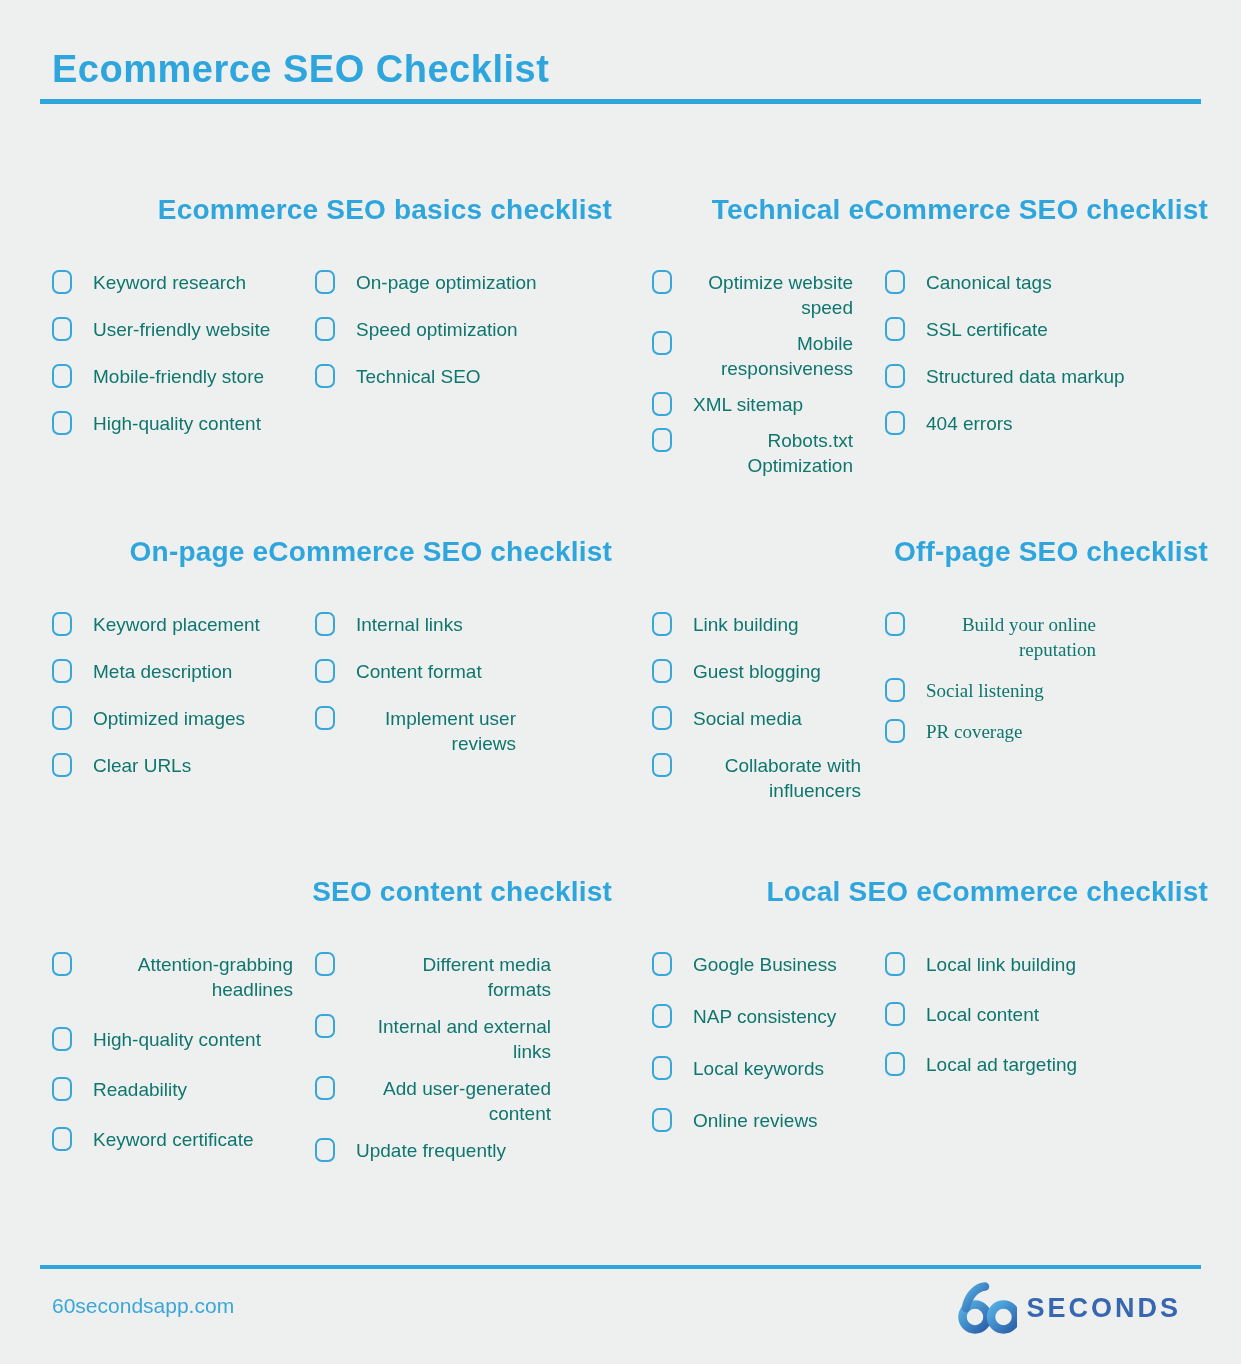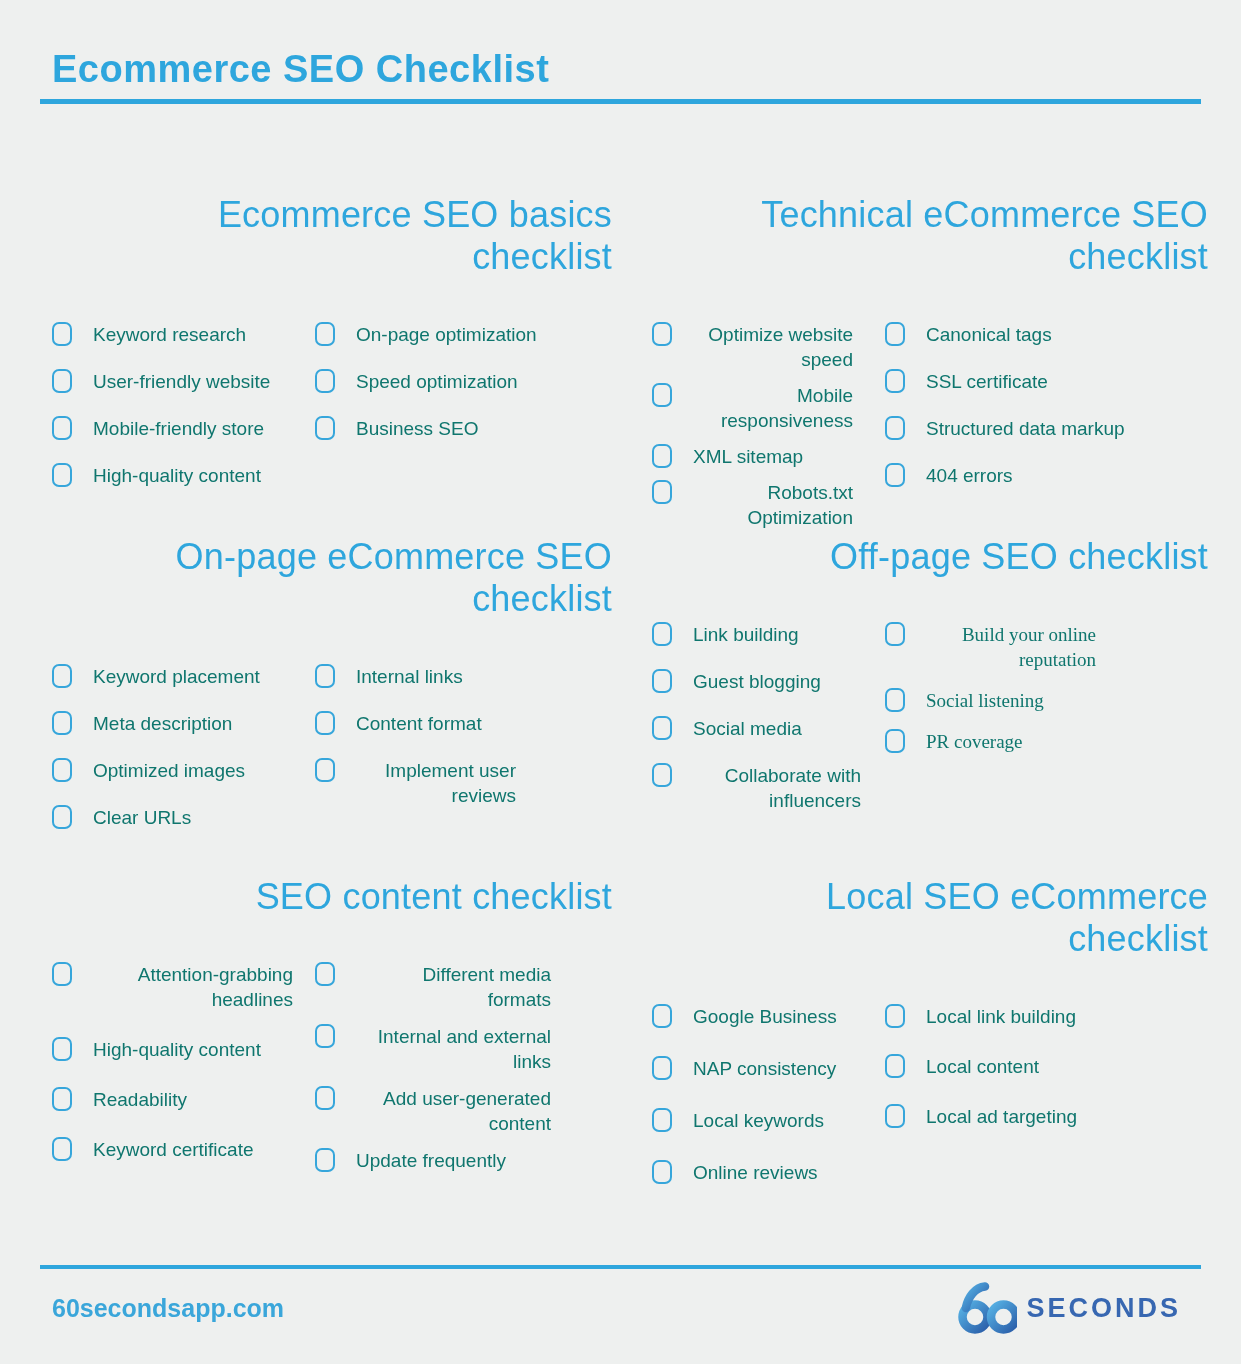--- a/index.html
+++ b/index.html
@@ -19,21 +19,21 @@
     position:absolute;left:40px;top:99px;width:1161px;height:5px;background:#2ea6dd;
   }
   .sec{position:absolute;}
   .sec-basics   {left:52px; top:194px; width:560px;}
   .sec-technical{left:652px;top:194px; width:556px;}
   .sec-onpage   {left:52px; top:536px; width:560px;}
   .sec-offpage  {left:652px;top:536px; width:556px;}
   .sec-content  {left:52px; top:876px; width:560px;}
   .sec-local    {left:652px;top:876px; width:556px;}
   .sec h2{
-    margin:0 0 0 21px;font-size:36px;font-weight:normal;color:#2ea6dd;letter-spacing:.2px;
+    margin:0 0 0 21px;font-size:28px;font-weight:bold;color:#2ea6dd;letter-spacing:.2px;
   }
   .sec.right h2{margin-left:32px;}
   .items{display:flex;margin-top:44px;}
   .col{display:flex;flex-direction:column;gap:22px;}
   .col-0{width:263px;}
   .col-1{width:297px;}
   .right .col-0{width:233px;}
   .right .col-1{width:316px;}
   .item{display:flex;align-items:flex-start;}
   .checkbox{
@@ -59,21 +59,21 @@
   .sec-technical .col-0{gap:11px;}
   .sec-technical .col-1{}
   .sec-onpage .col{}
   .sec-offpage .col-1{gap:16px;font-family:Liberation Serif, serif;}
   .sec-content .col-0{gap:25px;}
   .sec-content .col-1{gap:12px;}
   .sec-local .col-0{gap:27px;}
   .sec-local .col-1{gap:25px;}
 
   .footer-line{position:absolute;left:40px;top:1265px;width:1161px;height:4px;background:#2ea6dd;}
-  .footer-site{position:absolute;left:52px;top:1294px;font-size:25px;font-weight:bold;color:#3aa6da;}
+  .footer-site{position:absolute;left:52px;top:1294px;font-size:21px;font-weight:normal;color:#3aa6da;}
   .logo{position:absolute;right:60px;top:1282px;display:flex;align-items:center;gap:9px;}
   .logo-text{font-size:27px;font-weight:800;color:#3767b1;letter-spacing:3px;}
 </style>
 </head>
 <body>
 
 <div class="page">
 
   <div class="page-title">Ecommerce SEO Checklist</div>
   <div class="top-divider"></div>
@@ -103,21 +103,21 @@
           <div class="item">
             <span class="checkbox"></span>
             <span class="label">On-page optimization</span>
           </div>
           <div class="item">
             <span class="checkbox"></span>
             <span class="label">Speed optimization</span>
           </div>
           <div class="item">
             <span class="checkbox"></span>
-            <span class="label">Business SEO</span>
+            <span class="label">Technical SEO</span>
           </div>
         </div>
       </div>
   </div>
 
   <div class="sec sec-technical right">
     <h2>Technical eCommerce SEO checklist</h2>
     <div class="items">
         <div class="col col-0">
           <div class="item">

